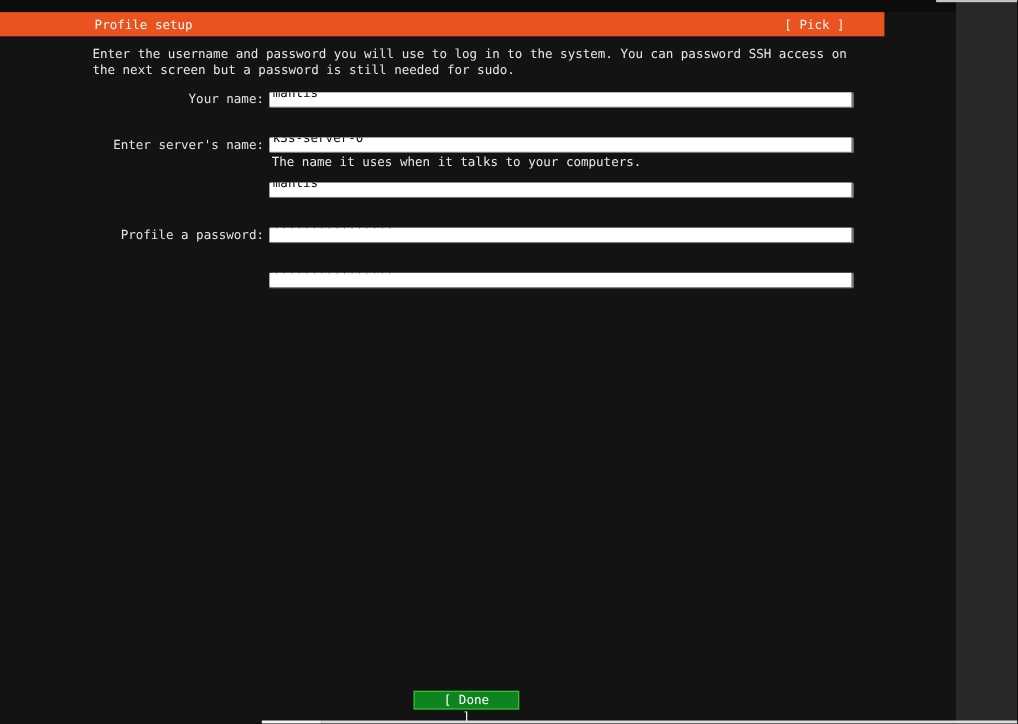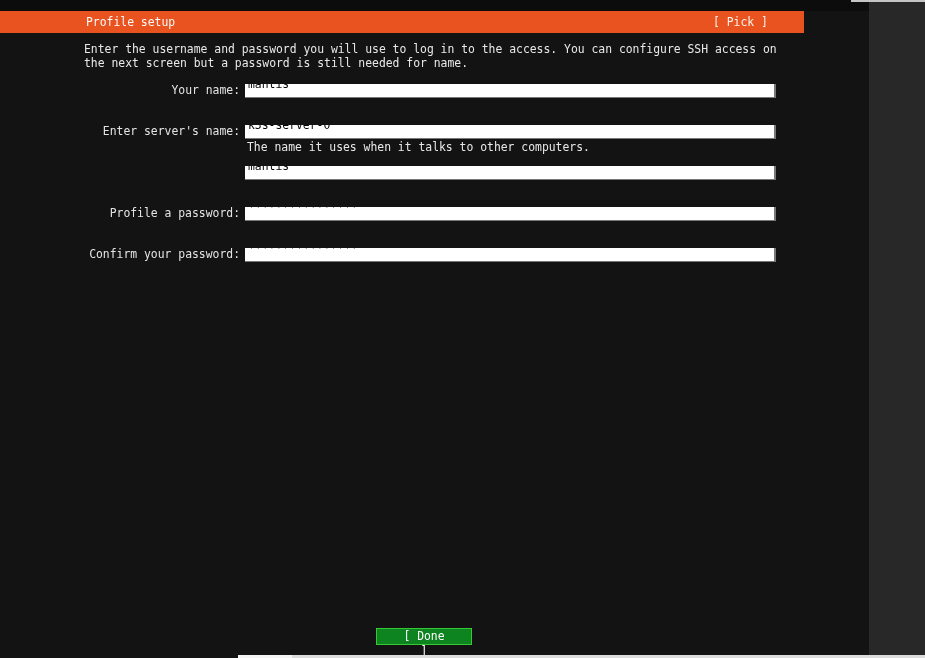--- a/index.html
+++ b/index.html
@@ -59,36 +59,35 @@
   <div class="abs titlebar">
     <span class="title">Profile setup</span>
     <span class="help">[ Pick ]</span>
   </div>
 
   <div class="abs right-panel"></div>
   <div class="abs sliver-tr"></div>
   <div class="abs sliver-b1"></div>
   <div class="abs sliver-b2"></div>
 
-  <div class="abs desc-line" style="top:42px;">Enter the username and password you will use to log in to the access. You can configure SSH access on</div>
-  <div class="abs desc-line" style="top:56px;">the next screen but a password is still needed for name.</div>
+  <div class="abs desc-line" style="top:42px;">Enter the username and password you will use to log in to the system. You can password SSH access on</div>
+  <div class="abs desc-line" style="top:56px;">the next screen but a password is still needed for sudo.</div>
 
   <div class="abs field-label" style="top:84px;">Your name:</div>
   <input class="abs field-input" style="top: 84px;" type="text" value="mantis">
 
   <div class="abs field-label" style="top:125px;">Enter server's name:</div>
   <input class="abs field-input" style="top: 125px;" type="text" value="k3s-server-0">
-  <div class="abs field-help" style="top:140px;">The name it uses when it talks to other computers.</div>
+  <div class="abs field-help" style="top:140px;">The name it uses when it talks to your computers.</div>
 
   <input class="abs field-input" style="top: 166px;" type="text" value="mantis">
 
   <div class="abs field-label" style="top:207px;">Profile a password:</div>
   <input class="abs field-input" style="top: 207px;" type="text" value="****************">
 
-  <div class="abs field-label" style="top:248px;">Confirm your password:</div>
   <input class="abs field-input" style="top: 248px;" type="text" value="****************">
 
   <div class="abs done-btn">
     <span>[ Done</span>
     <span>]</span>
   </div>
 
 </div>
 
 </body></html>

